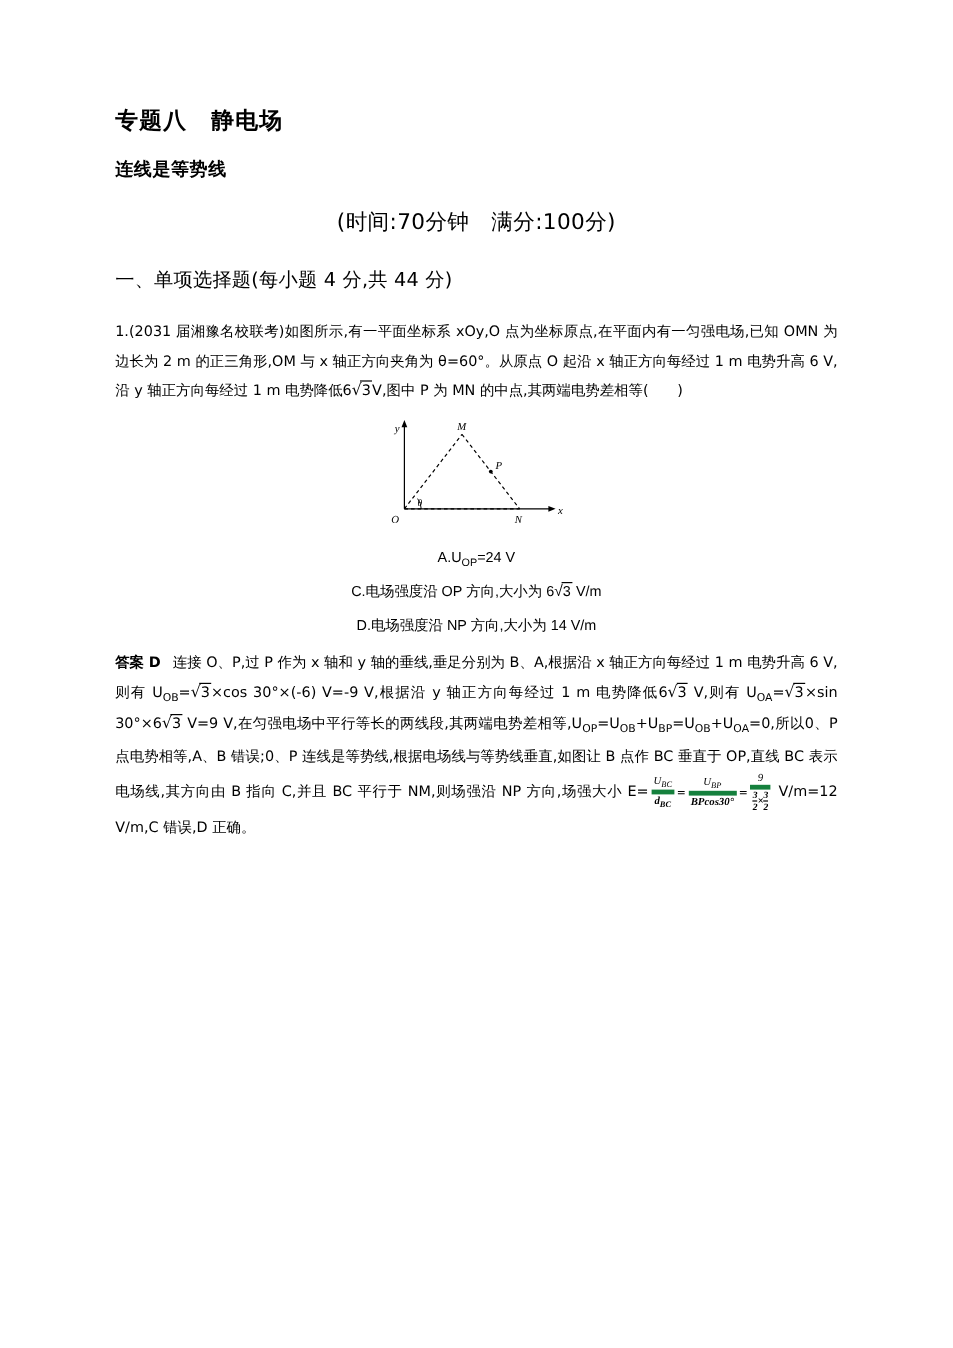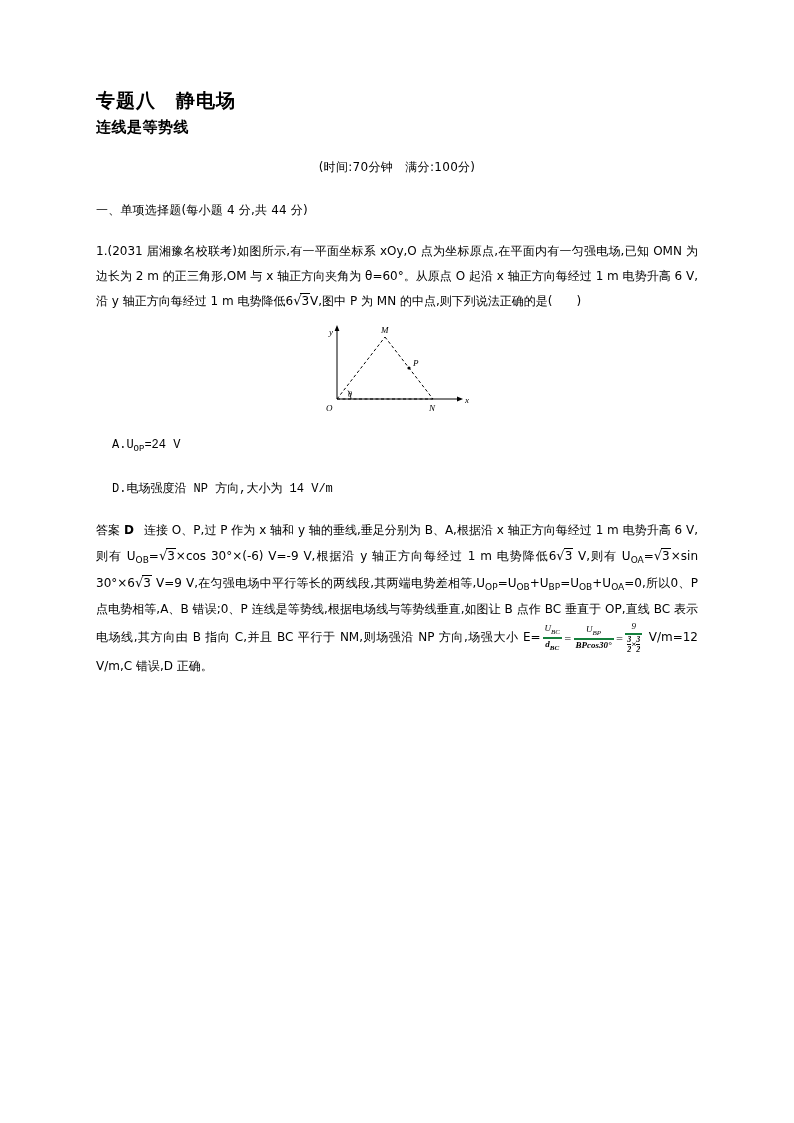--- a/index.html
+++ b/index.html
@@ -20,64 +20,65 @@
     width: 794px;
     height: 1123px;
     box-sizing: border-box;
     padding: 88px 96px 40px 96px;
   }
   .doc-title {
     font-family: "DejaVu Sans", sans-serif;
     font-weight: bold;
     font-size: 19px;
     letter-spacing: 1px;
-    margin: 0 0 4px 0;
+    margin: 0 0 18px 0;
   }
   .doc-subtitle {
     font-family: "DejaVu Sans", sans-serif;
     font-weight: bold;
     font-size: 15px;
     letter-spacing: 0.5px;
     margin: 0 0 22px 0;
   }
   .exam-info {
     font-family: "DejaVu Sans", sans-serif;
-    font-size: 12px;
+    font-size: 18px;
     text-align: center;
     margin: 0 0 26px 0;
     letter-spacing: 0.3px;
   }
   .section-head {
     font-family: "DejaVu Sans", sans-serif;
-    font-size: 12px;
+    font-size: 16px;
     margin: 0 0 20px 0;
     letter-spacing: 0.2px;
   }
   .q-block {
     font-family: "DejaVu Sans", sans-serif;
     font-size: 12px;
     line-height: 2.05;
     text-align: justify;
     margin: 0 0 4px 0;
   }
   .opt {
-    font-family: Liberation Mono, monospace;
+    font-family: Liberation Sans, sans-serif;
     font-size: 12px;
     line-height: 2.2;
-    margin: 16px;
+    margin: 0;
+    text-align: center;
   }
   .answer-block {
     font-family: "DejaVu Sans", sans-serif;
     font-size: 12px;
     line-height: 2.05;
     text-align: justify;
     margin: 6px 0 0 0;
   }
   .answer-label {
-    font-weight: normal;
+    font-weight: bold;
   }
   .ans-letter {
     font-weight: bold;
     padding: 0 10px 0 4px;
   }
   .fig-wrap {
     display: flex;
     justify-content: center;
     margin: 6px 0 10px 0;
   }
@@ -109,21 +110,21 @@
     vertical-align: middle;
     text-align: center;
     font-size: 9px;
     line-height: 1.25;
     font-family: "Liberation Serif", serif;
     font-style: italic;
     margin: 0 2px;
   }
   .frac .num {
     display: block;
-    border-bottom: 2px solid #15803d;
+    border-bottom: 4px solid #15803d;
     padding: 0 2px;
     white-space: nowrap;
   }
   .frac .den {
     display: block;
     padding: 0 2px;
     white-space: nowrap;
     font-weight: bold;
   }
   .frac .den .nf {
@@ -148,21 +149,21 @@
 <body>
 
 <div class="page">
 
   <h1 class="doc-title">专题八　静电场</h1>
   <h2 class="doc-subtitle">连线是等势线</h2>
   <div class="exam-info">(时间:70分钟　满分:100分)</div>
   <div class="section-head">一、单项选择题(每小题 4 分,共 44 分)</div>
 
   <div class="q-block">
-    <span>1.</span><span>(2031 届湘豫名校联考)</span><span>如图所示,有一平面坐标系 xOy,O 点为坐标原点,在平面内有一匀强电场,已知 OMN 为边长为 2 m 的正三角形,OM 与 x 轴正方向夹角为 θ=60°。从原点 O 起沿 x 轴正方向每经过 1 m 电势升高 6 V,沿 y 轴正方向每经过 1 m 电势降低6</span><span class="sqrt"><span class="rad">√</span><span class="rand">3</span></span><span>V,图中 P 为 MN 的中点,则下列说法正确的是(　　)</span>
+    <span>1.</span><span>(2031 届湘豫名校联考)</span><span>如图所示,有一平面坐标系 xOy,O 点为坐标原点,在平面内有一匀强电场,已知 OMN 为边长为 2 m 的正三角形,OM 与 x 轴正方向夹角为 θ=60°。从原点 O 起沿 x 轴正方向每经过 1 m 电势升高 6 V,沿 y 轴正方向每经过 1 m 电势降低6</span><span class="sqrt"><span class="rad">√</span><span class="rand">3</span></span><span>V,图中 P 为 MN 的中点,其两端电势差相等(　　)</span>
   </div>
 
   <div class="fig-wrap">
     <div class="figure">
       <svg width="180" height="95" viewBox="0 0 180 95">
 
         <line x1="30" y1="8" x2="30" y2="78" stroke="#000" stroke-width="1"></line>
         <polygon points="30,4 27.6,10 32.4,10" fill="#000"></polygon>
 
         <line x1="30" y1="78" x2="152" y2="78" stroke="#000" stroke-width="1"></line>
@@ -185,20 +186,23 @@
         <text x="41" y="76" font-family="Liberation Serif, serif" font-style="italic" font-size="8">θ</text>
       </svg>
     </div>
   </div>
 
   <div class="opt">
     <span>A.</span><span>U</span><sub class="small">OP</sub><span>=24  V</span>
   </div>
 
 
+  <div class="opt">
+    <span>C.</span><span>电场强度沿 OP 方向,大小为 6</span><span class="sqrt"><span class="rad">√</span><span class="rand">3</span></span><span>  V/m</span>
+  </div>
 
   <div class="opt">
     <span>D.</span><span>电场强度沿 NP 方向,大小为 14  V/m</span>
   </div>
 
   <div class="answer-block">
     <span class="answer-label">答案</span><span class="ans-letter">D</span><span>连接 O、P,过 P 作为 x 轴和 y 轴的垂线,垂足分别为 B、A,根据沿 x 轴正方向每经过 1 m 电势升高 6 V,则有 U</span><sub class="small">OB</sub><span>=</span><span class="sqrt"><span class="rad">√</span><span class="rand">3</span></span><span>×cos 30°×(-6) V=-9 V,根据沿 y 轴正方向每经过 1 m 电势降低6</span><span class="sqrt"><span class="rad">√</span><span class="rand">3</span></span><span> V,则有 U</span><sub class="small">OA</sub><span>=</span><span class="sqrt"><span class="rad">√</span><span class="rand">3</span></span><span>×sin 30°×6</span><span class="sqrt"><span class="rad">√</span><span class="rand">3</span></span><span> V=9 V,在匀强电场中平行等长的两线段,其两端电势差相等,U</span><sub class="small">OP</sub><span>=U</span><sub class="small">OB</sub><span>+U</span><sub class="small">BP</sub><span>=U</span><sub class="small">OB</sub><span>+U</span><sub class="small">OA</sub><span>=0,所以0、P 点电势相等,A、B 错误;0、P 连线是等势线,根据电场线与等势线垂直,如图让 B 点作 BC 垂直于 OP,直线 BC 表示电场线,其方向由 B 指向 C,并且 BC 平行于 NM,则场强沿 NP 方向,场强大小 E=</span><span class="eq-inline"><span class="frac"><span class="num"><span>U</span><sub style="font-size:7px">BC</sub></span><span class="den"><span>d</span><sub style="font-size:7px">BC</sub></span></span><span style="font-size:9px">=</span><span class="frac"><span class="num"><span>U</span><sub style="font-size:7px">BP</sub></span><span class="den"><span>BPcos30°</span></span></span><span style="font-size:9px">=</span><span class="frac"><span class="num">9</span><span class="den"><span class="nf"><span class="top">3</span><span>2</span></span><span>×</span><span class="nf"><span class="top">3</span><span>2</span></span></span></span></span><span> V/m=12  V/m,C 错误,D 正确。</span>
   </div>
 
 </div>

